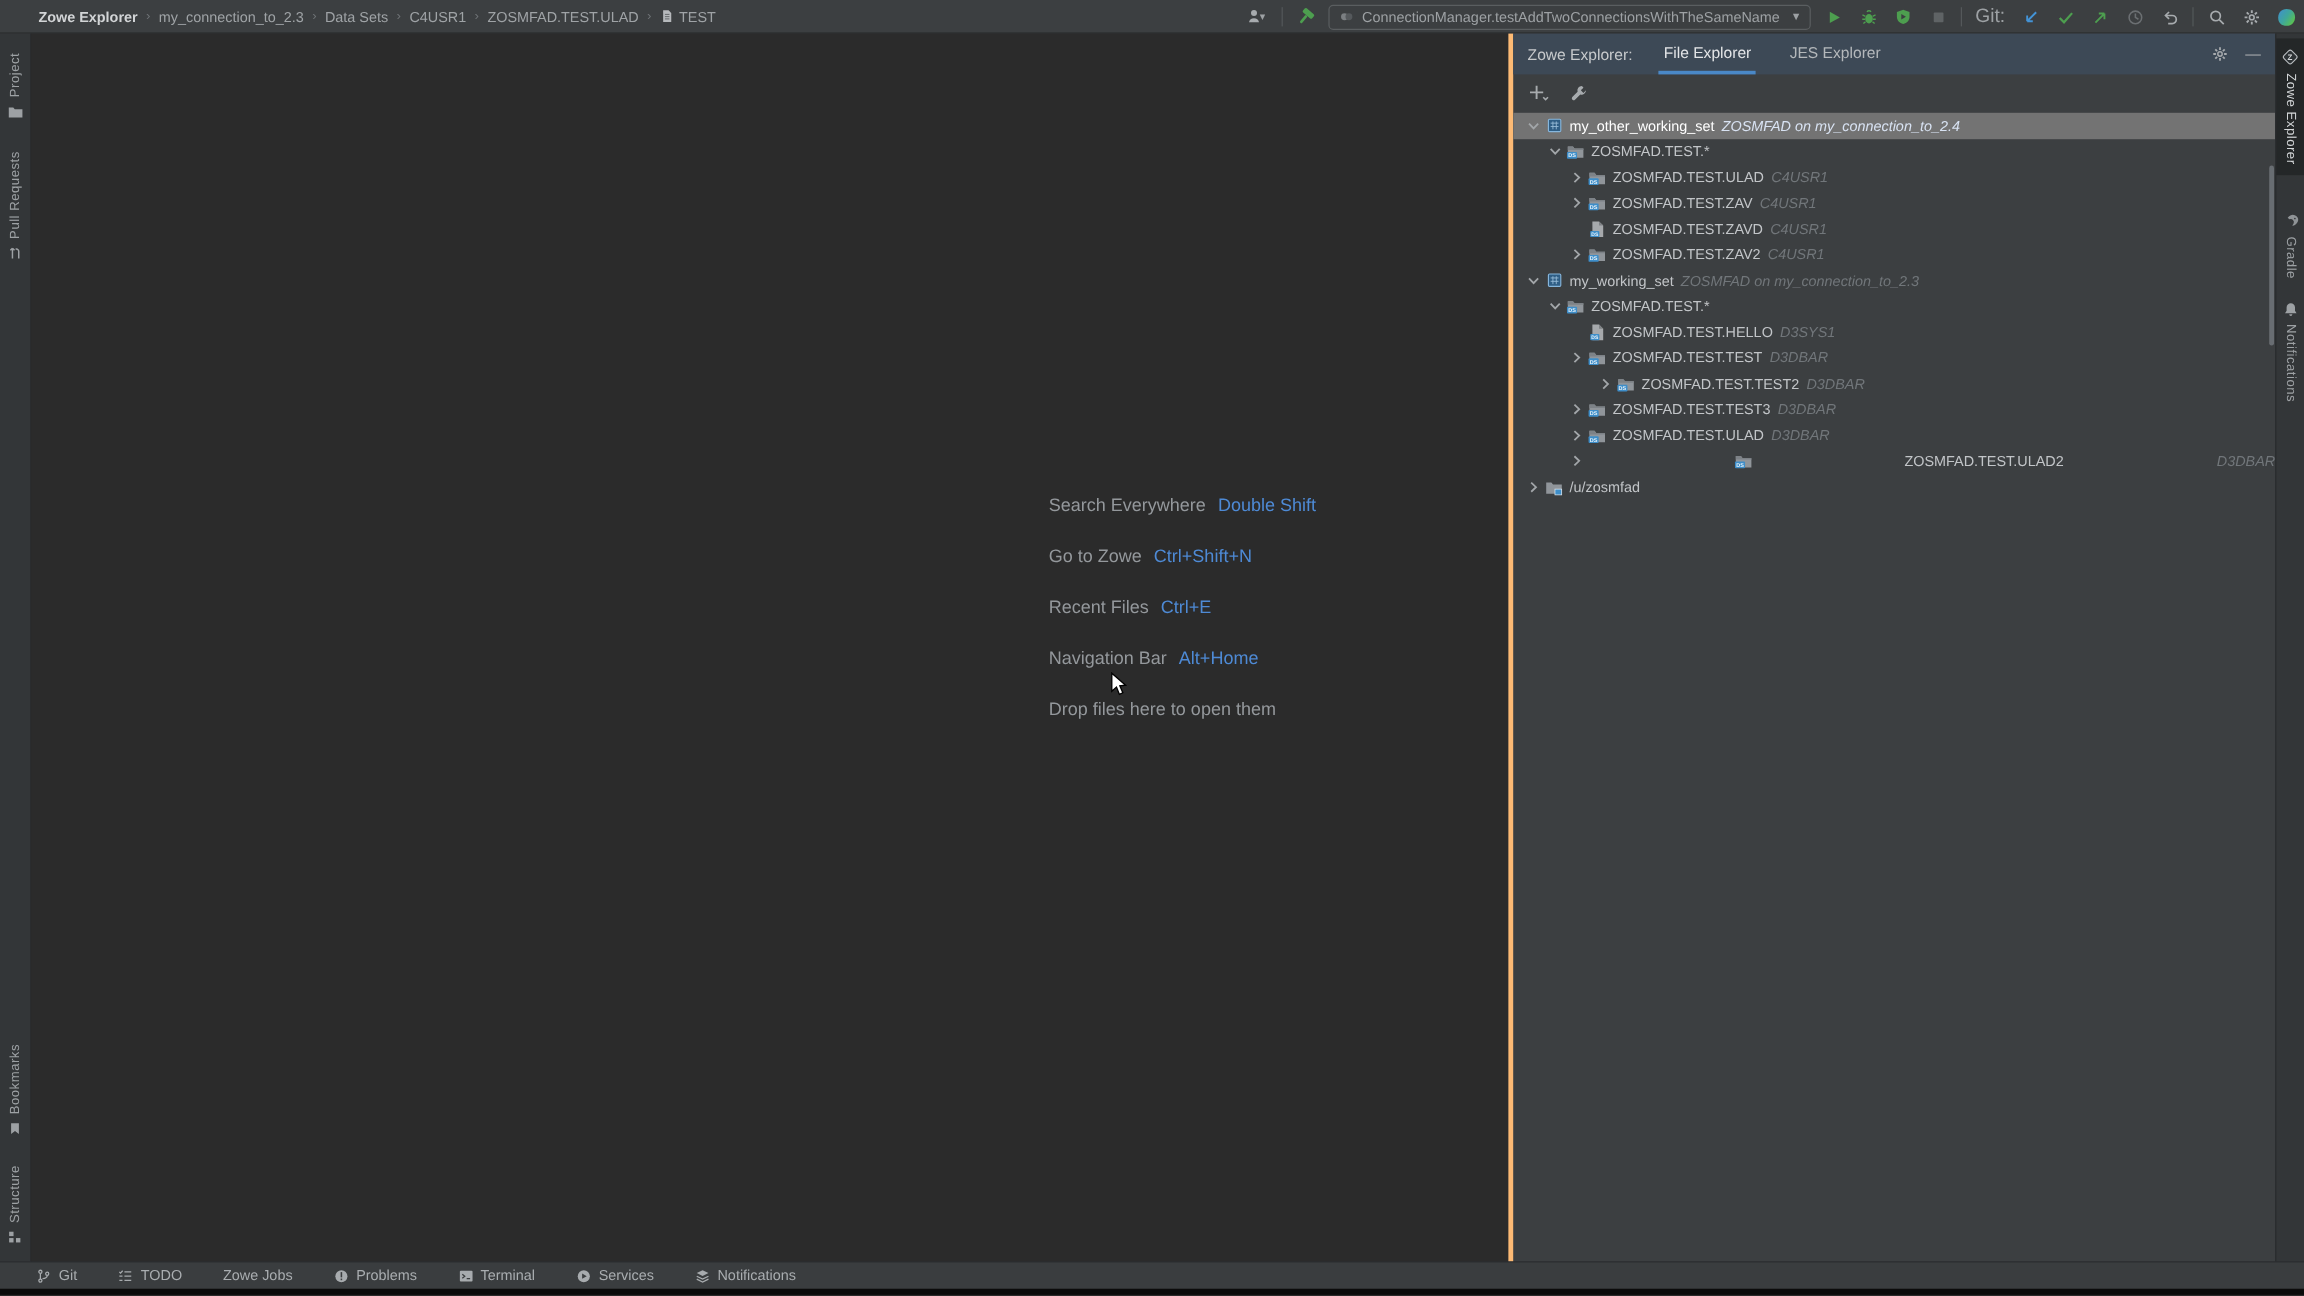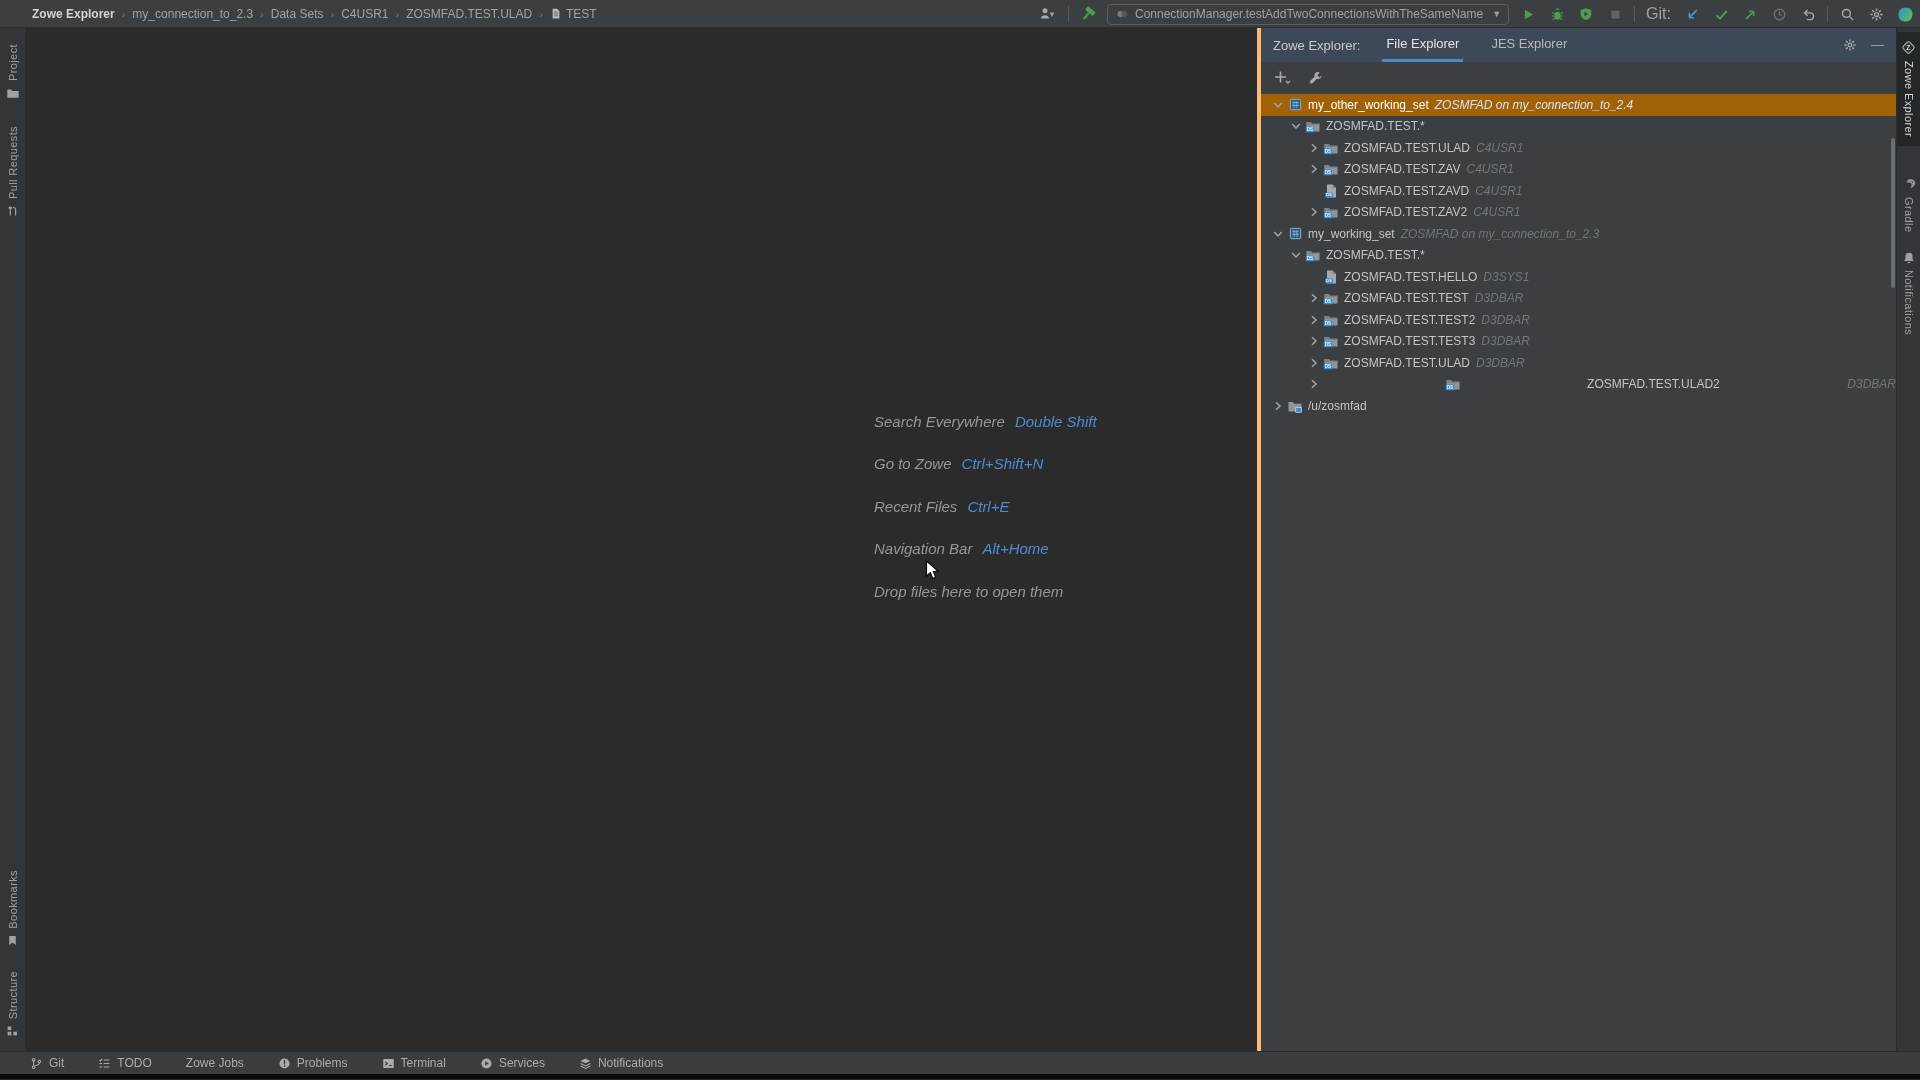--- a/index.html
+++ b/index.html
@@ -29,21 +29,21 @@
   .v-up { writing-mode:vertical-rl; transform:rotate(180deg); }
   .v-down { writing-mode:vertical-rl; }
   .stripe-item { display:flex; flex-direction:column; align-items:center; gap:5px; font-size:11px; color:#9da1a4; letter-spacing:.4px; cursor:default; }
   .stripe-top { display:flex; flex-direction:column; gap:26px; margin-top:16px; align-items:center; }
   .stripe-bottom { position:absolute; bottom:14px; display:flex; flex-direction:column; gap:24px; align-items:center; }
   .stripe-item.active { background:rgba(0,0,0,0.28); padding:7px 0 9px; width:24px; color:#d3d6d8; }
   .rs-gap1 { margin-top:30px; } .rs-gap2 { margin-top:18px; }
 
   .editor { flex:1; background:#2b2b2b; position:relative; }
   .shortcuts { position:absolute; left:848px; top:372px; font-size:15px; }
-  .sc-line { height:42.5px; display:flex; align-items:center; gap:10px; white-space:nowrap;font-style:italic; }
+  .sc-line { height:42.5px; display:flex; align-items:center; gap:10px; white-space:nowrap; }
   .sc-label { color:#94989c; }
   .sc-keys  { color:#4e8ad5; }
 
   
   .panel { width:639px; background:#3c3f41; border-left:4px solid #fdba74; display:flex; flex-direction:column; position:relative; }
   .panel-header { height:34px; background:#3d4956; display:flex; align-items:center; padding-left:12px; flex:0 0 auto; }
   .panel-title { font-size:13px; color:#c7cacc; margin-right:22px; cursor:default; }
   .tab { height:34px; display:flex; align-items:center; padding:0 4px; margin-right:24px; font-size:13px; color:#b4b8bb; border-bottom:3px solid transparent; cursor:default; }
   .tab.active { color:#e3e5e7; border-bottom-color:#4a88c7; }
   .panel-header-right { margin-left:auto; display:flex; align-items:center; gap:14px; padding-right:12px; }
@@ -51,21 +51,21 @@
   .ph-min { color:#a7abae; font-size:13px; line-height:10px; cursor:default; }
   .panel-toolbar { height:30px; display:flex; align-items:center; gap:16px; padding-left:12px; flex:0 0 auto; }
   .pt-ic { display:flex; align-items:center; cursor:default; }
 
   .tree { flex:1; overflow:hidden; padding-top:2px; position:relative; font-size:12px; }
   .row { height:21.5px; display:flex; align-items:center; white-space:nowrap; cursor:default; }
   .row .chev { width:17px; height:16px; display:flex; align-items:center; justify-content:center; flex:0 0 auto; }
   .row .nico { width:18px; height:16px; display:flex; align-items:center; justify-content:center; flex:0 0 auto; margin-right:4px; }
   .row .lbl { color:#c2c5c8; }
   .row .sub { color:#71767a; margin-left:6px;font-style:italic; }
-  .row.sel { background:#a16207; }
+  .row.sel { background:#737373; }
   .row.sel .lbl { color:#ffffff; }
   .row.sel .sub { color:#d8e2f2; }
   .scrollthumb { position:absolute; right:1px; top:46px; width:4px; height:150px; background:rgba(185,195,205,0.35); border-radius:2px; }
 
   
   .bottombar { height:23px; background:#3a3d3f; border-top:1px solid #2a2c2e; display:flex; align-items:center; padding-left:30px; font-size:12px; color:#a9adb0; }
   .bb-item { display:flex; align-items:center; gap:6px; margin-right:34px; cursor:default; white-space:nowrap; }
   .blackstrip { height:5px; background:#0b0b0b; }
 
   .cursor { position:absolute; left:925px; top:560px; z-index:50; pointer-events:none; }
@@ -456,21 +456,21 @@
             <svg width="16" height="16" viewBox="0 0 16 16">
               <path d="M1.5 4 h4.3 l1.4 1.8 h7.3 V13.5 H1.5 Z" fill="#90959a"></path>
               <path d="M1.5 4 h4.3 l1.4 1.8 h7.3 V7 H1.5 Z" fill="#7d8287"></path>
               <rect x="0.8" y="8.6" width="8.4" height="5.6" rx="0.8" fill="#3e8ec9"></rect>
               <text x="5" y="13" font-size="4.6" font-weight="bold" fill="#eaf4fb" text-anchor="middle" font-family="Liberation Sans, sans-serif">DS</text>
             </svg>
           </span>
           <span class="lbl">ZOSMFAD.TEST.TEST</span>
           <span class="sub">D3DBAR</span>
         </div>
-        <div class="row" style="padding-left: 44px;">
+        <div class="row" style="padding-left: 44px; margin-left: 24px;">
           <span class="chev">
             <svg width="16" height="16" viewBox="0 0 16 16">
               <path d="M6 4.2 L10 8 L6 11.8" fill="none" stroke="#a2a6a9" stroke-width="1.5"></path>
             </svg>
           </span>
           <span class="nico">
             <svg width="16" height="16" viewBox="0 0 16 16">
               <path d="M1.5 4 h4.3 l1.4 1.8 h7.3 V13.5 H1.5 Z" fill="#90959a"></path>
               <path d="M1.5 4 h4.3 l1.4 1.8 h7.3 V7 H1.5 Z" fill="#7d8287"></path>
               <rect x="0.8" y="8.6" width="8.4" height="5.6" rx="0.8" fill="#3e8ec9"></rect>

